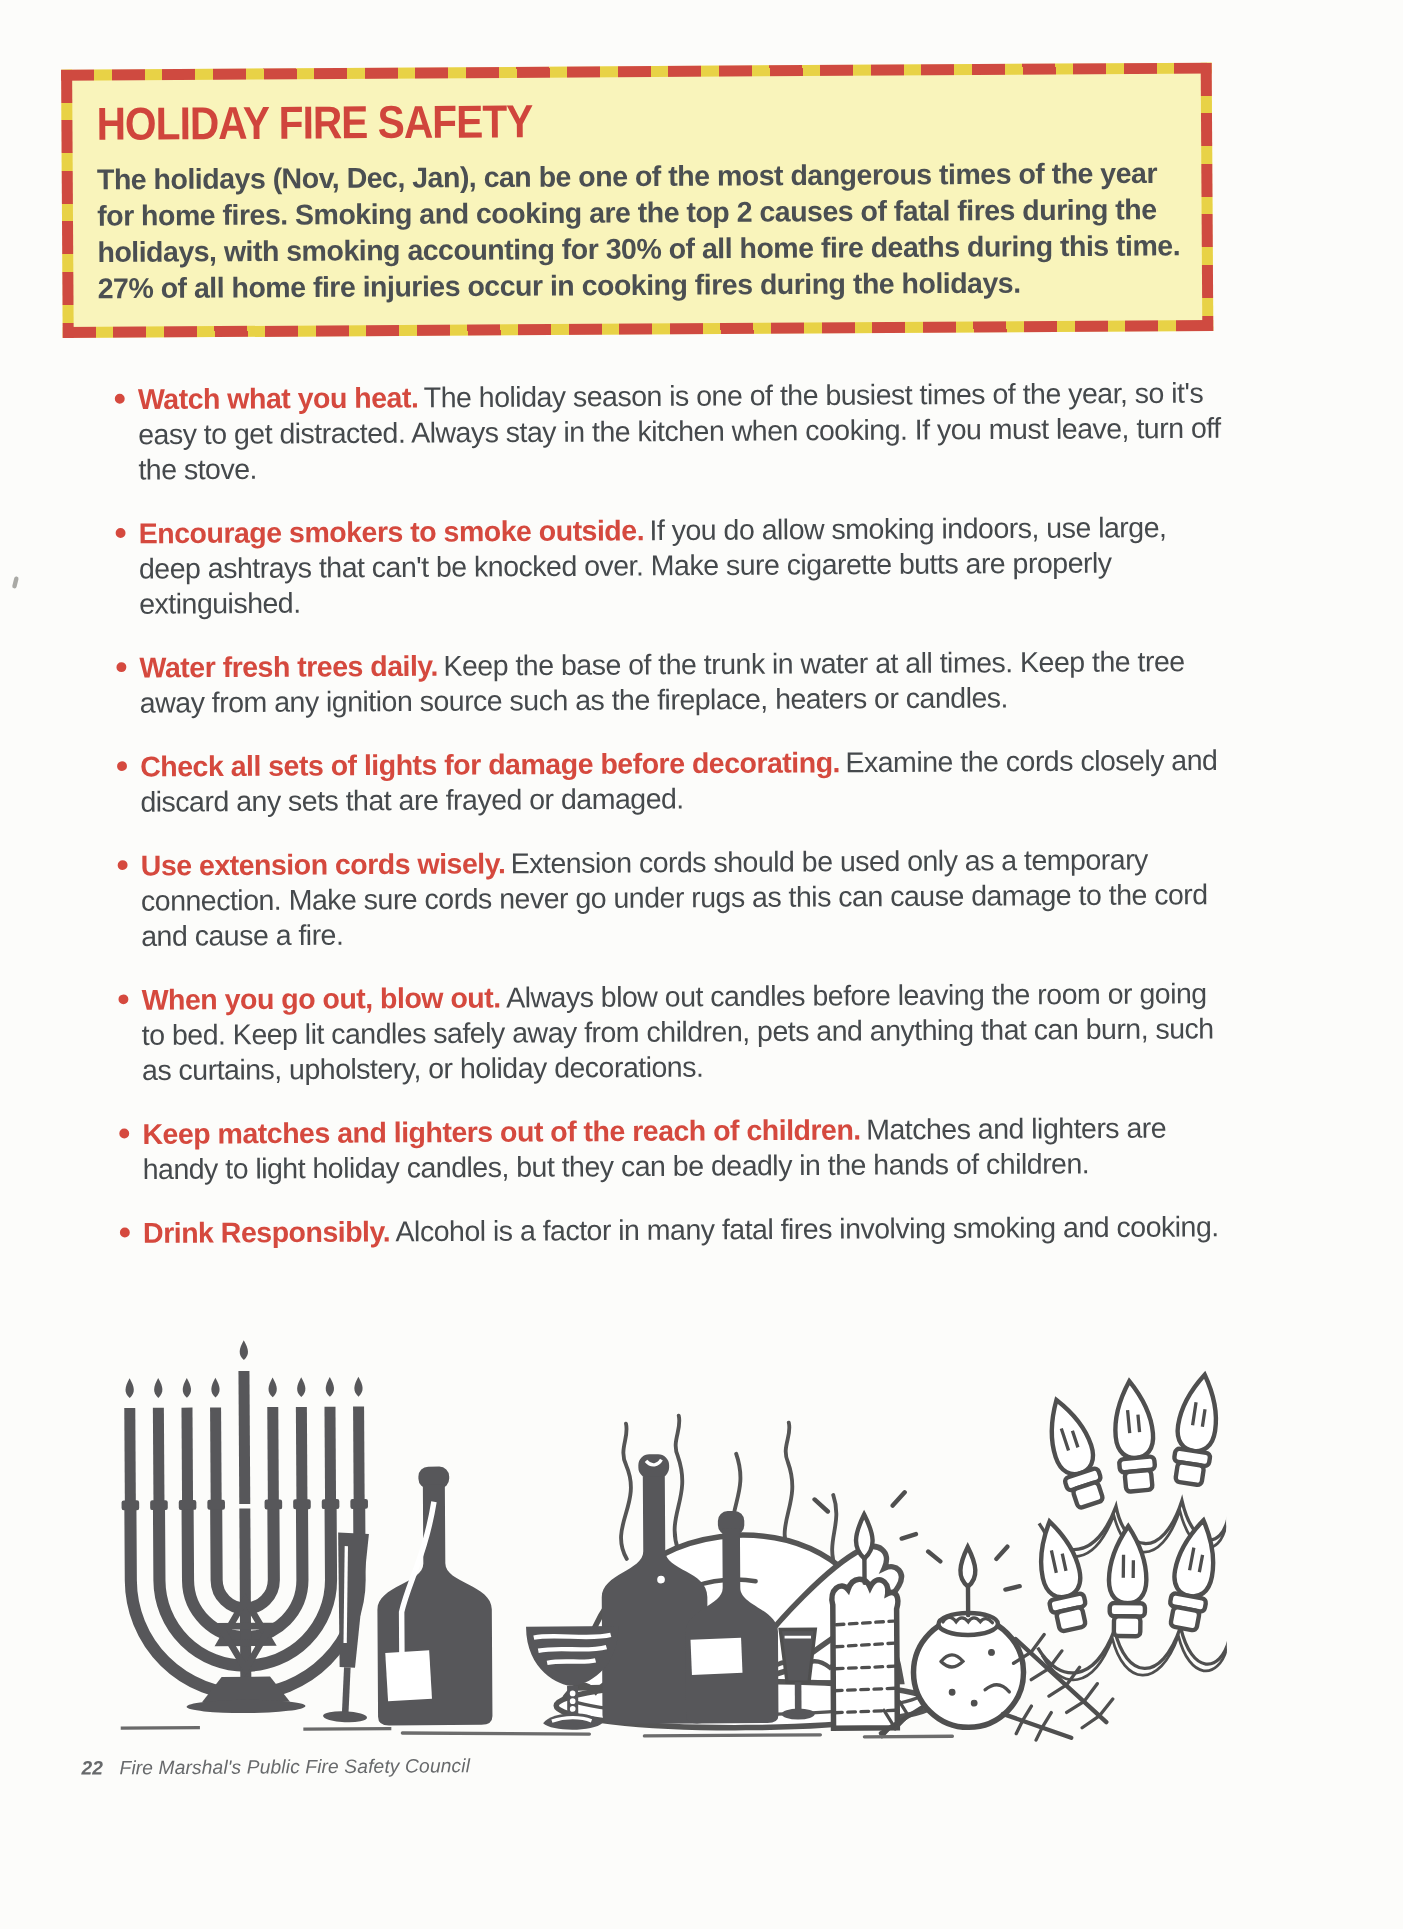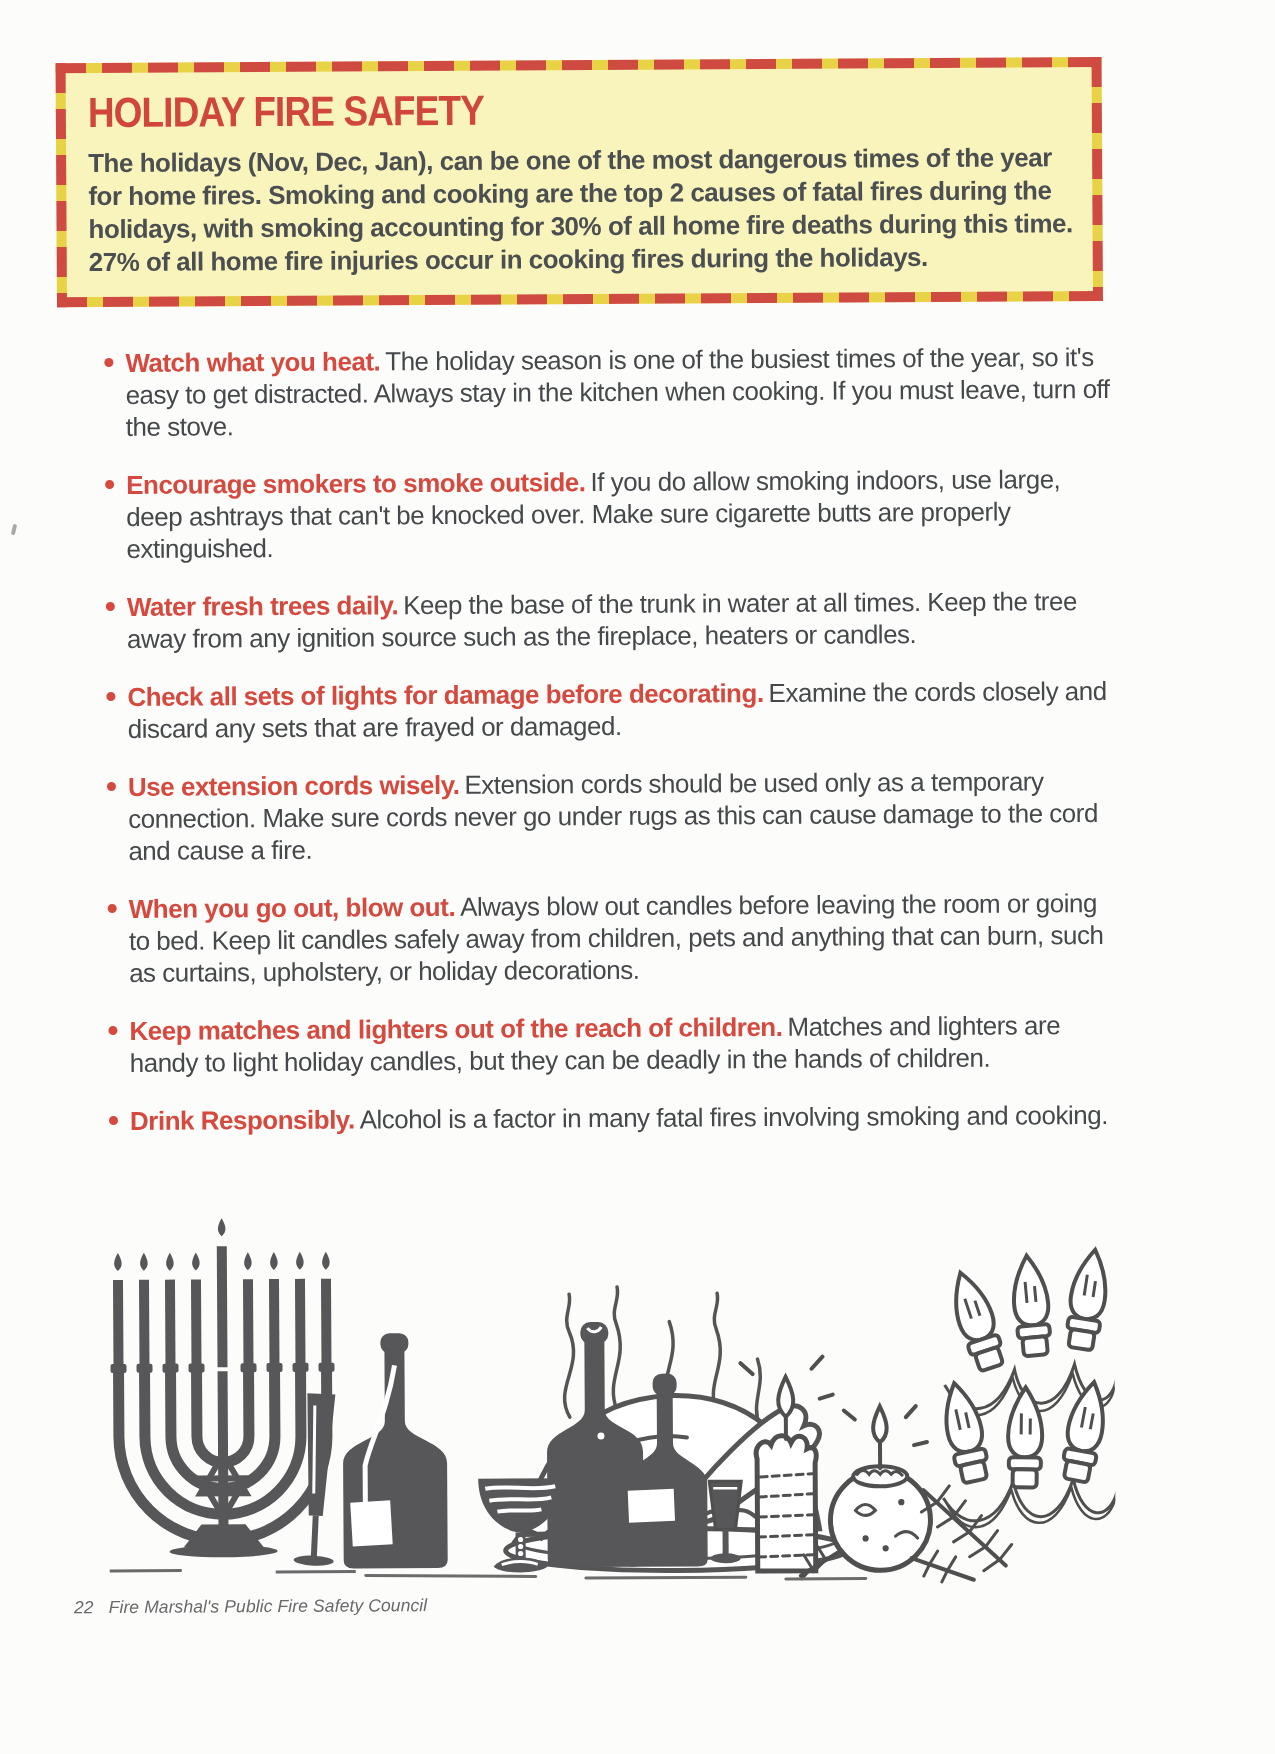--- a/index.html
+++ b/index.html
@@ -61,21 +61,21 @@
   .tip-text{margin-left:5px;}
 
   
   .illu{position:absolute;left:58px;top:1182px;width:1050px;height:412px;}
 
   
   .footer{
     position:absolute;left:66px;top:1594px;
     font-size:17.5px;font-style:italic;color:#67696b;letter-spacing:0.1px;
   }
-  .footer .num{margin-right:10px;}
+  .footer .num{margin-right:10px;font-weight:bold;}
 
   
   .smudge{position:absolute;left:12px;top:524px;width:4px;height:11px;background:#a9a9a5;border-radius:2px;transform:rotate(14deg);}
 </style>
 </head>
 <body>
 
 <div class="page">
   <div class="smudge"></div>
   <div class="tilt">

